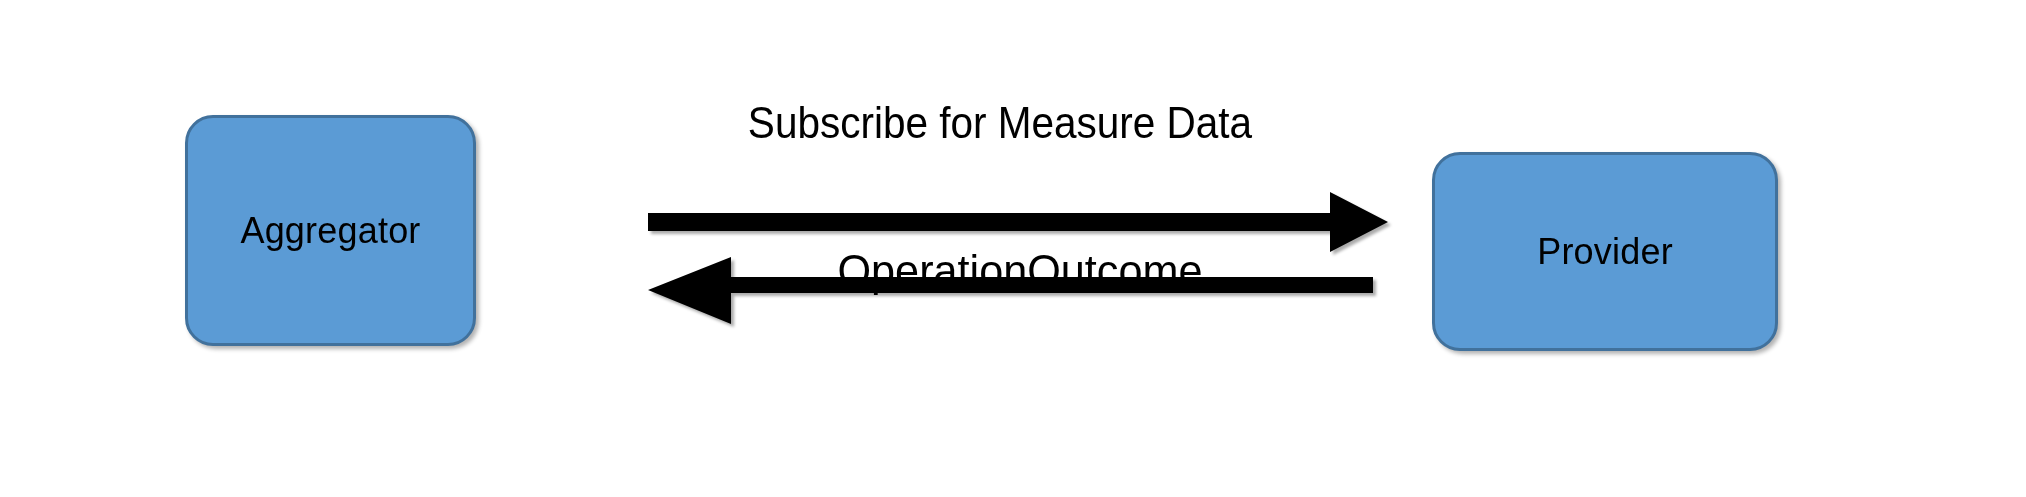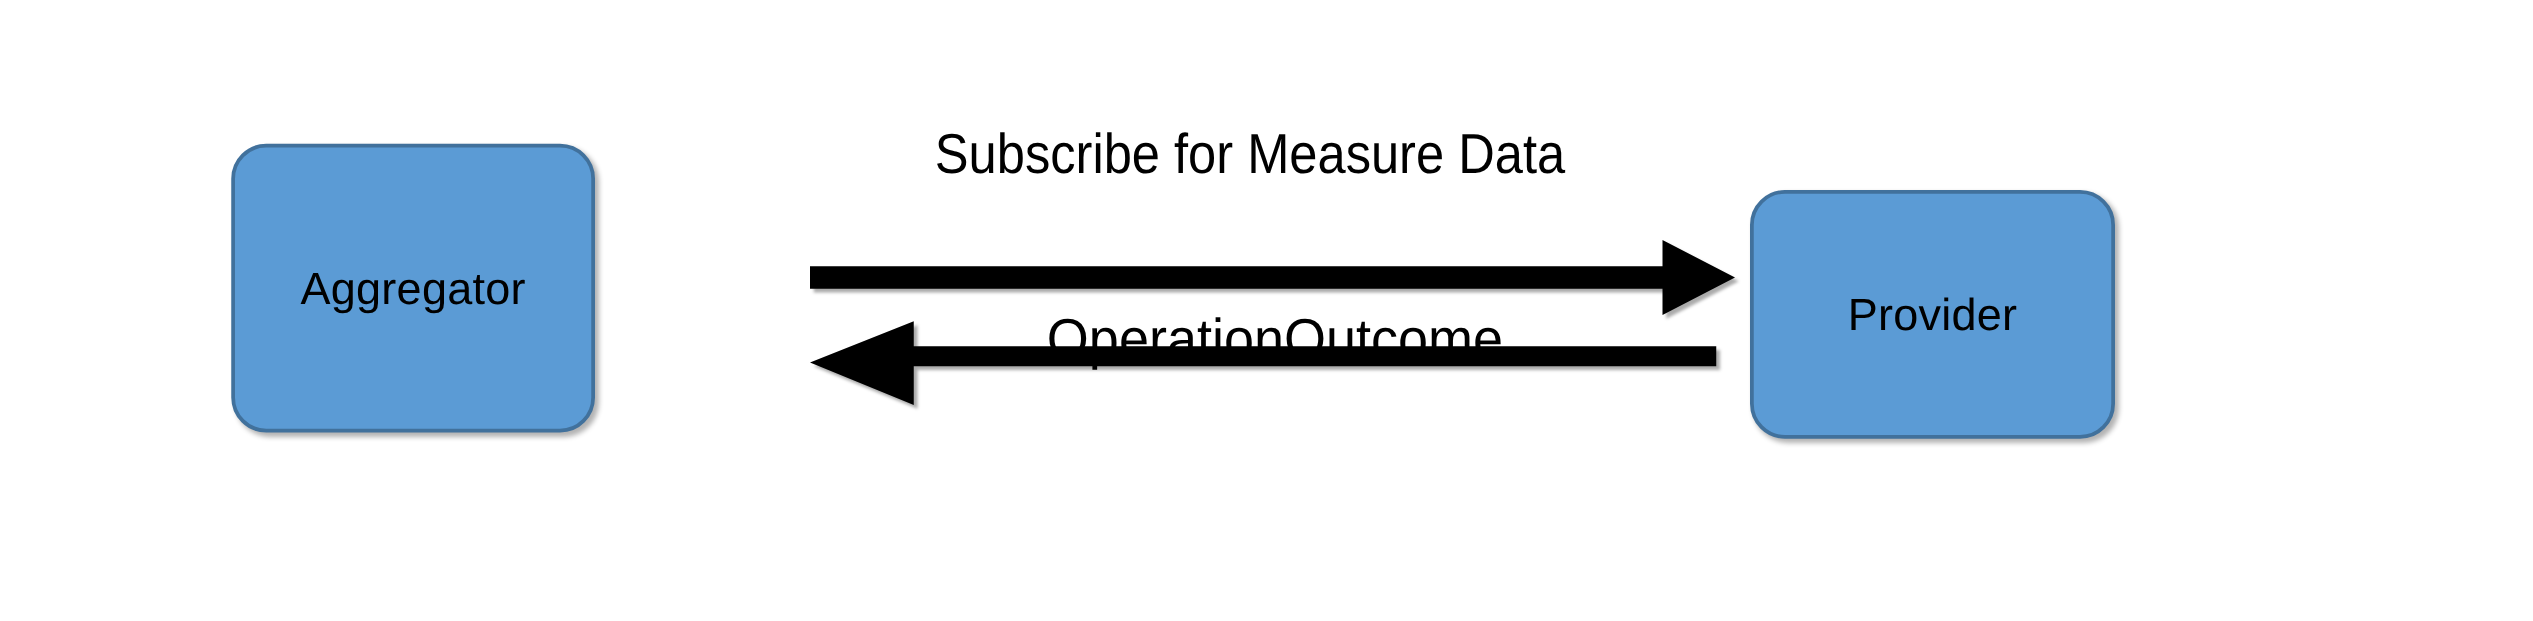--- a/index.html
+++ b/index.html
@@ -41,23 +41,23 @@
     user-select: none;
   }
 
   #node-aggregator {
     left: 185px;
     top: 115px;
     width: 291px;
     height: 231px;
   }
   #node-provider {
-    left: 1400px;
+    left: 1432px;
     top: 152px;
-    width: 292px;
+    width: 346px;
     height: 199px;
   }
 
   
   #arrow-layer {
     position: absolute;
     left: 0;
     top: 0;
     width: 2026px;
     height: 497px;

